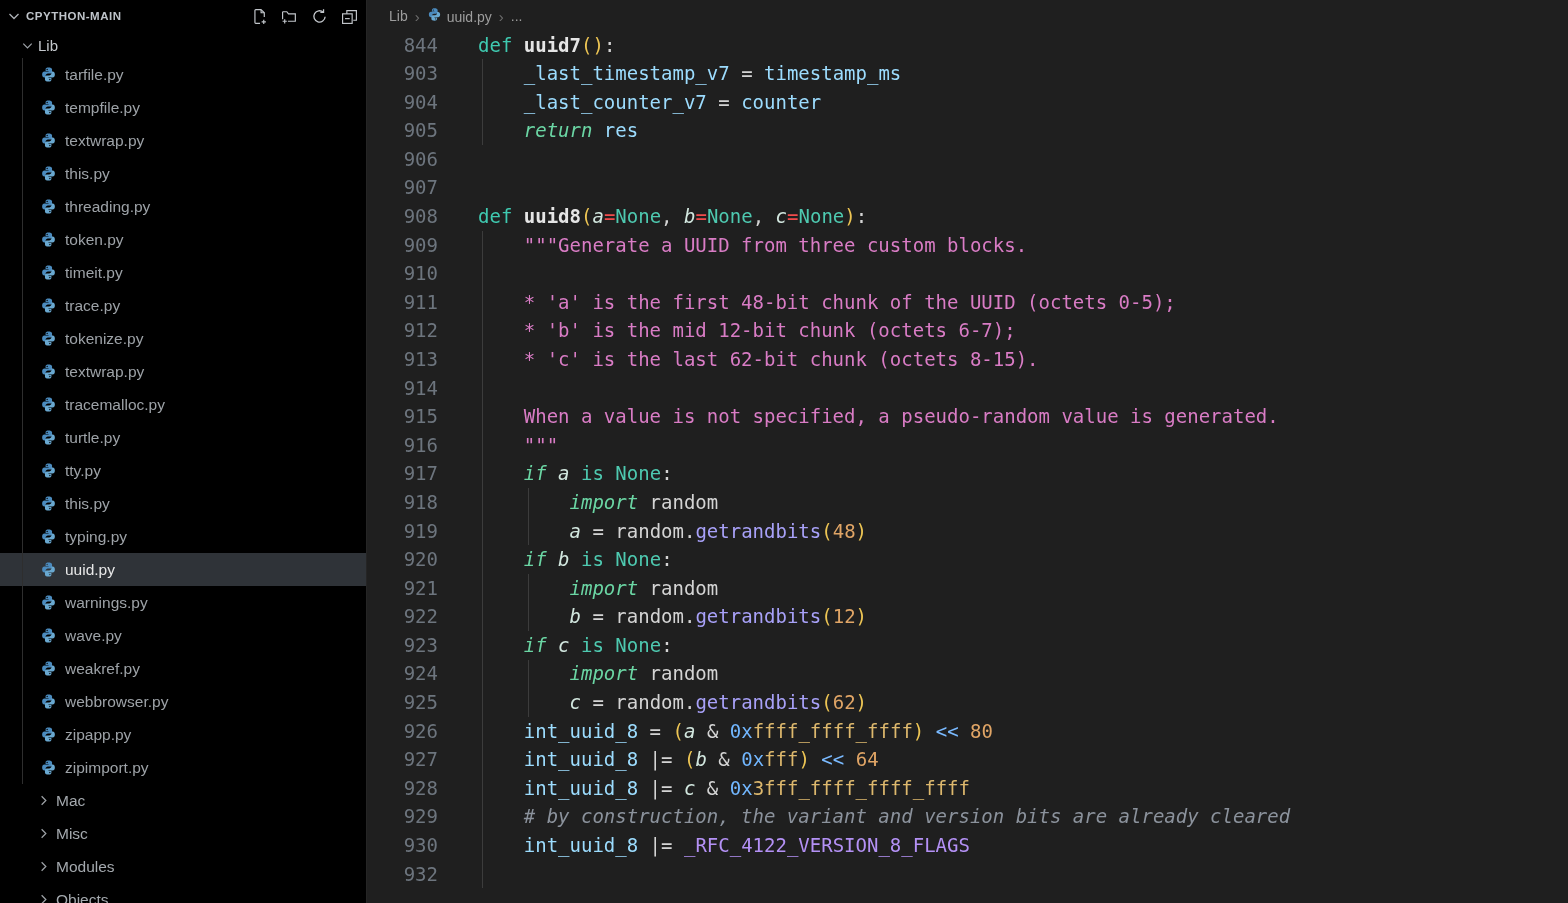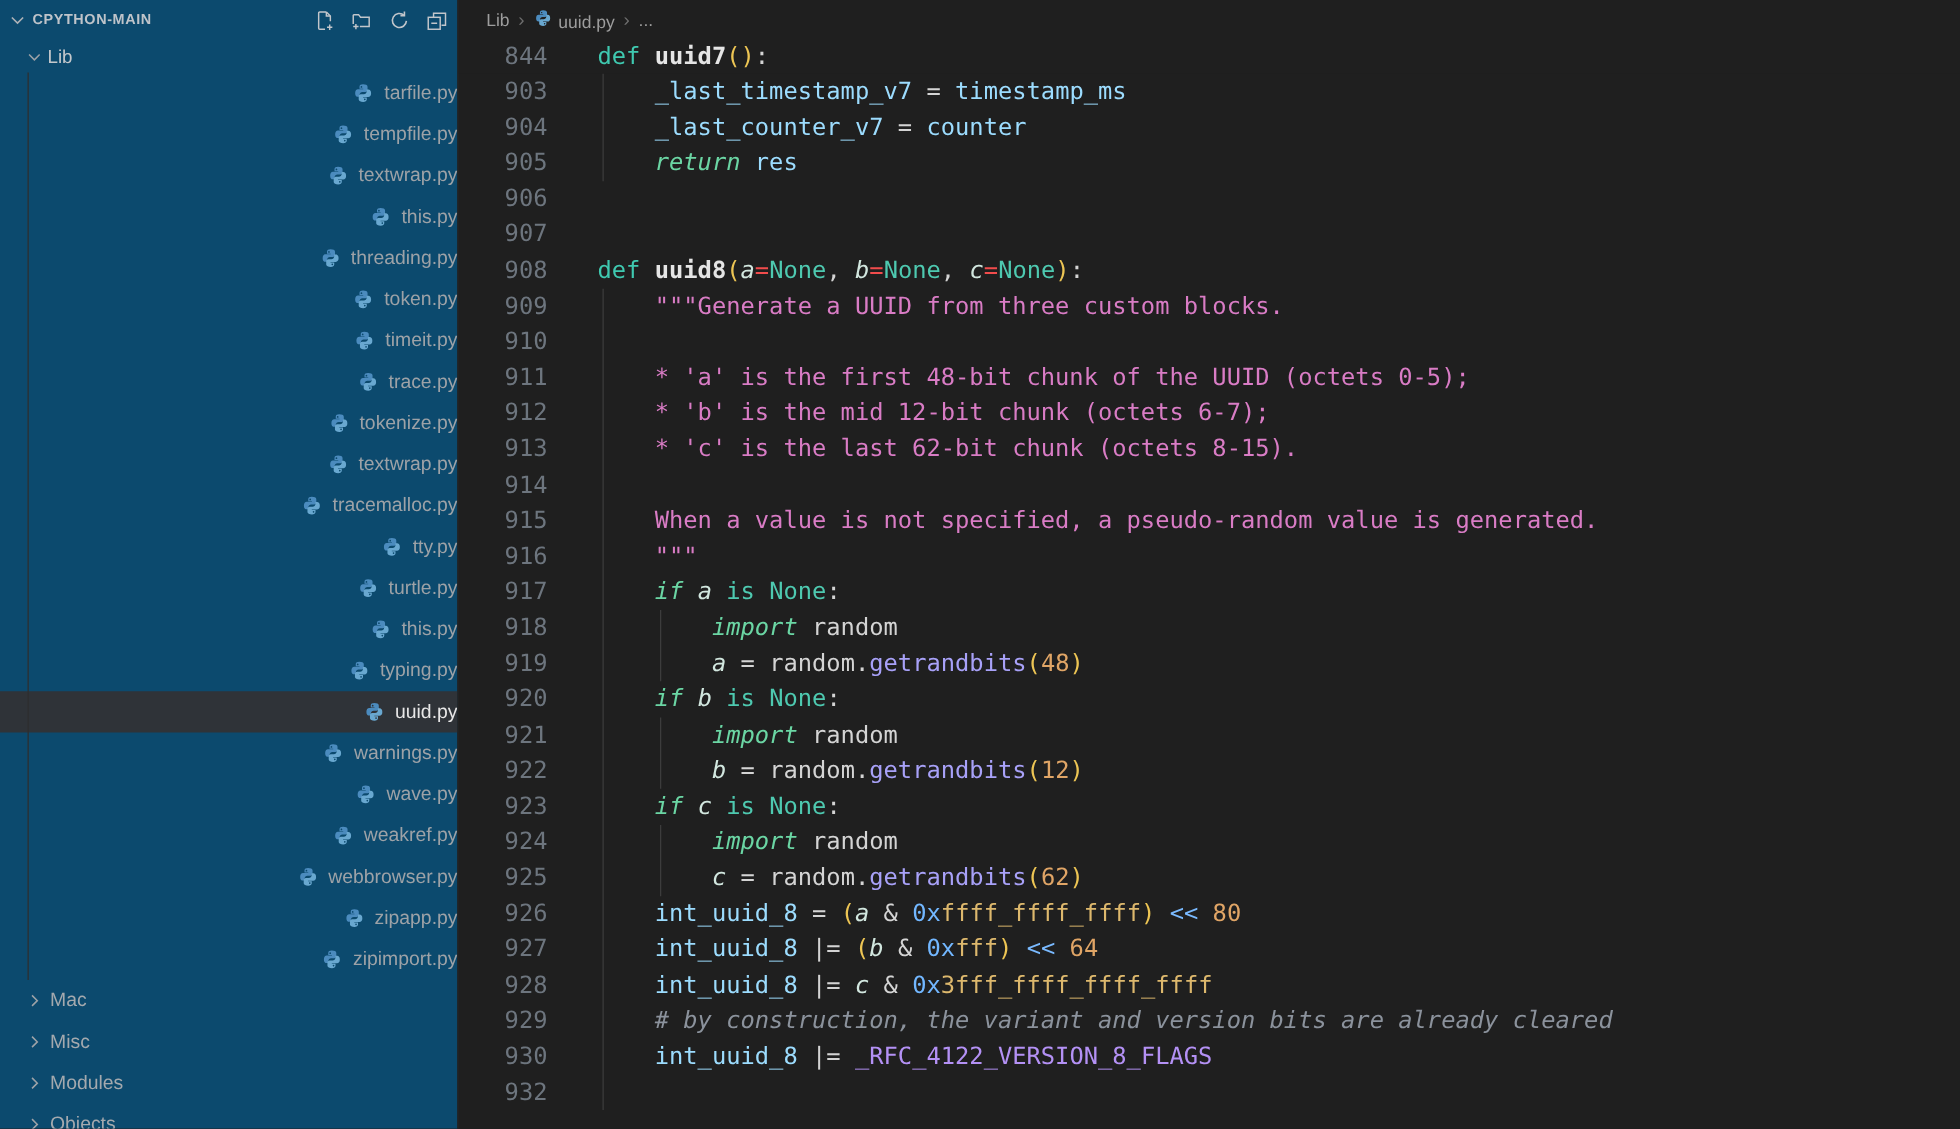--- a/index.html
+++ b/index.html
@@ -1,40 +1,40 @@
 <!DOCTYPE html>
 <html><head>
 <meta charset="utf-8">
 <style>
   * { margin:0; padding:0; box-sizing:border-box; }
   html,body { width:1568px; height:903px; overflow:hidden; background:#1f1f1f; }
   .app { display:flex; width:1568px; height:903px; font-family:"Liberation Sans", sans-serif; }
 
   
-  .sidebar { width:366px; min-width:366px; background:#0c4a6e; color:#9da2a7; overflow:hidden; position:relative; }
+  .sidebar { width:366px; min-width:366px; background:#000000; color:#9da2a7; overflow:hidden; position:relative; }
   .exp-header { height:32px; display:flex; align-items:center; padding-left:6px; position:relative; }
   .exp-header .chev { width:16px; height:16px; color:#aeb2b7; }
   .exp-title { font-size:11.5px; font-weight:bold; letter-spacing:.5px; color:#bfc4ca; margin-left:4px; }
   .exp-toolbar { position:absolute; right:8px; top:0; height:32px; display:flex; align-items:center; gap:13px; }
   .tbtn { width:17px; height:17px; color:#c2c6cb; cursor:pointer; }
   .tbtn svg { width:100%; height:100%; }
 
   .section-row { height:26px; display:flex; align-items:center; padding-left:20px; color:#cccccc; cursor:pointer; }
   .section-row .chev { width:15px; height:15px; color:#9da2a7; margin-right:3px; }
   .section-label { font-size:15px; color:#c4c8cc; }
 
   .file-tree { position:relative; }
   .tree-guide { position:absolute; left:22px; top:0; bottom:0; width:1px; background:#2e2e2e; }
-  .file-row { height:33px; display:flex; align-items:center; padding-left:24px; cursor:pointer;justify-content:flex-end; }
+  .file-row { height:33px; display:flex; align-items:center; padding-left:40px; cursor:pointer; }
   .file-row.selected { background:#2f3338; }
   .file-row .pyicon { width:17px; height:17px; margin-right:8px; flex:none; }
   .file-name { font-size:15.5px; color:#9da2a7; white-space:nowrap; }
   .file-row.selected .file-name { color:#e7e7e7; }
 
-  .folder-row { height:33px; display:flex; align-items:center; padding-left:20px; cursor:pointer; }
+  .folder-row { height:33px; display:flex; align-items:center; padding-left:36px; cursor:pointer; }
   .folder-row .chev { width:15px; height:15px; color:#9da2a7; margin-right:5px; }
   .folder-name { font-size:15.5px; color:#a4a9ae; }
 
   
   .editor { flex:1; background:#1f1f1f; position:relative; overflow:hidden; border-left:1px solid #252525; }
   .breadcrumb { height:32px; display:flex; align-items:center; padding-left:22px; font-size:14px; color:#9d9d9d; }
   .breadcrumb .sep { color:#6d6d6d; margin:0 7px; font-size:15px; }
   .breadcrumb .pyicon { width:15px; height:15px; margin-right:5px; }
   .crumb { cursor:pointer; }
 
@@ -203,27 +203,27 @@
         <div class="file-row">
           <svg class="pyicon">
             <use href="#ic-python"></use>
           </svg>
           <span class="file-name">tracemalloc.py</span>
         </div>
         <div class="file-row">
           <svg class="pyicon">
             <use href="#ic-python"></use>
           </svg>
+          <span class="file-name">turtle.py</span>
+        </div>
+        <div class="file-row">
+          <svg class="pyicon">
+            <use href="#ic-python"></use>
+          </svg>
           <span class="file-name">tty.py</span>
-        </div>
-        <div class="file-row">
-          <svg class="pyicon">
-            <use href="#ic-python"></use>
-          </svg>
-          <span class="file-name">turtle.py</span>
         </div>
         <div class="file-row">
           <svg class="pyicon">
             <use href="#ic-python"></use>
           </svg>
           <span class="file-name">this.py</span>
         </div>
         <div class="file-row">
           <svg class="pyicon">
             <use href="#ic-python"></use>

